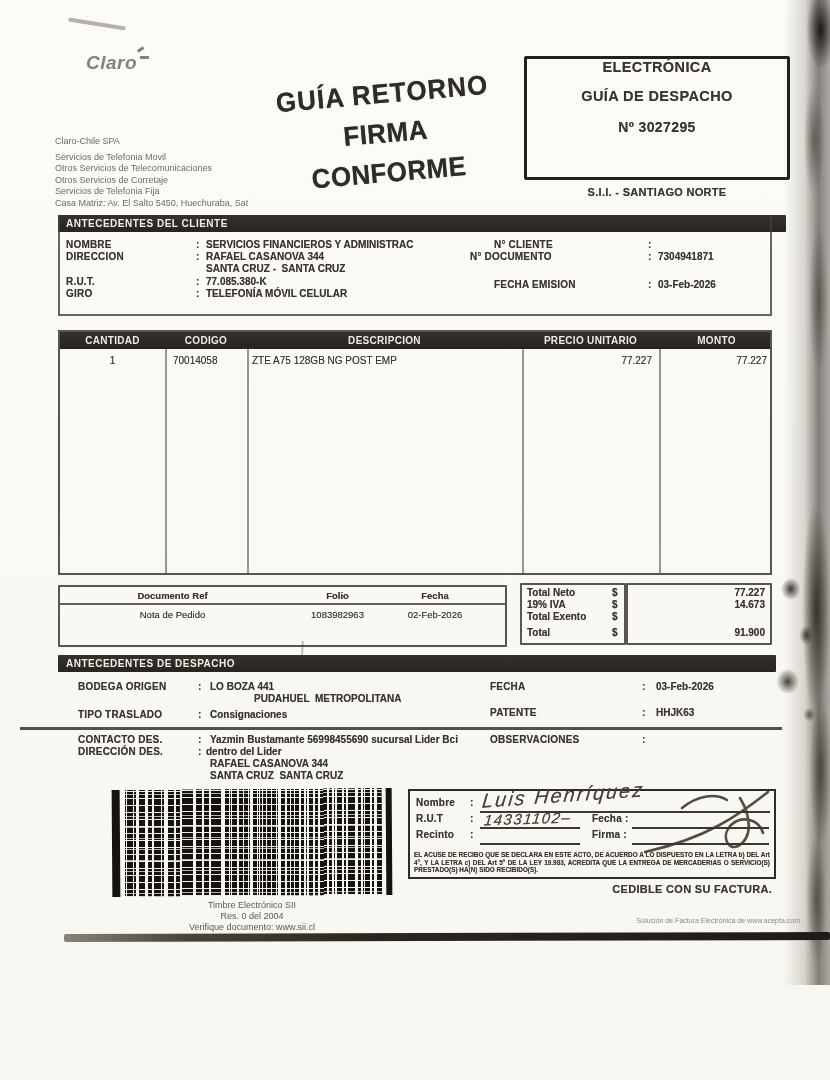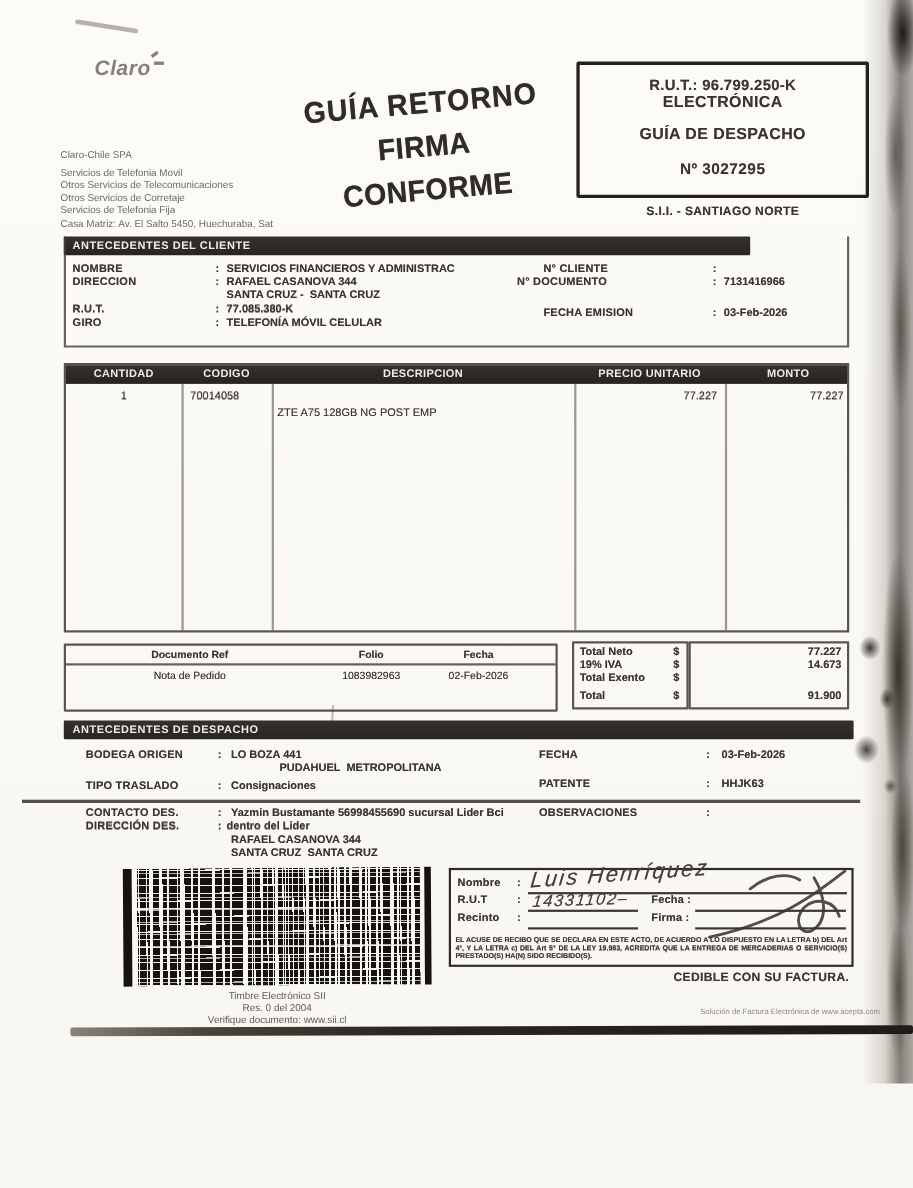--- a/index.html
+++ b/index.html
@@ -71,28 +71,27 @@
     <div>Servicios de Telefonia Fija</div>
     <div>Casa Matriz: Av. El Salto 5450, Huechuraba, Sat</div>
   </div>
 
   <div class="abs stamp ctr" style="left:268px;top:76px;width:235px;line-height:38px;">
     <div>GUÍA RETORNO</div>
     <div style="letter-spacing:.4px;">FIRMA CONFORME</div>
   </div>
 
   <div class="abs ctr" style="left:524px;top:56px;width:266px;height:124px;border:3px solid #24211d;border-radius:2px;box-sizing:border-box;">
-    <div class="b ink" style="margin-top:11px;font-size:13.5px;letter-spacing:.3px;">R.U.T.: 96.799.250-K</div>
     <div class="b ink" style="font-size:14.5px;letter-spacing:.4px;">ELECTRÓNICA</div>
     <div class="b ink" style="margin-top:13px;font-size:14.5px;letter-spacing:.4px;">GUÍA DE DESPACHO</div>
     <div class="b ink" style="margin-top:15px;font-size:14px;letter-spacing:.4px;">Nº 3027295</div>
   </div>
   <div class="abs b ink ctr" style="left:524px;top:186px;width:266px;font-size:11px;letter-spacing:.3px;">S.I.I. - SANTIAGO NORTE</div>
 
-  <div class="abs bar" style="left:58px;top:215px;width:624px;">ANTECEDENTES DEL CLIENTE</div>
+  <div class="abs bar" style="left:58px;top:215px;width:728px;">ANTECEDENTES DEL CLIENTE</div>
   <div class="abs" style="left:58px;top:215px;width:714px;height:101px;border:2px solid rgba(68,62,55,.8);border-top:none;box-sizing:border-box;"></div>
 
   <div class="abs lbl ink" style="left:66px;top:239px;">NOMBRE</div>
   <div class="abs lbl ink" style="left:196px;top:239px;">:</div>
   <div class="abs val ink pre" style="left:206px;top:239px;">SERVICIOS FINANCIEROS Y ADMINISTRAC</div>
 
   <div class="abs lbl ink" style="left:66px;top:251px;">DIRECCION</div>
   <div class="abs lbl ink" style="left:196px;top:251px;">:</div>
   <div class="abs val ink pre" style="left:206px;top:251px;">RAFAEL CASANOVA 344</div>
   <div class="abs val ink pre" style="left:206px;top:263px;">SANTA CRUZ -  SANTA CRUZ</div>
@@ -104,42 +103,42 @@
   <div class="abs lbl ink" style="left:66px;top:288px;">GIRO</div>
   <div class="abs lbl ink" style="left:196px;top:288px;">:</div>
   <div class="abs val ink" style="left:206px;top:288px;">TELEFONÍA MÓVIL CELULAR</div>
 
   <div class="abs lbl ink" style="left:494px;top:239px;">N° CLIENTE</div>
   <div class="abs lbl ink" style="left:648px;top:239px;">:</div>
   <div class="abs val ink" style="left:658px;top:239px;"></div>
 
   <div class="abs lbl ink" style="left:470px;top:251px;">N° DOCUMENTO</div>
   <div class="abs lbl ink" style="left:648px;top:251px;">:</div>
-  <div class="abs val ink" style="left:658px;top:251px;">7131416966</div>
+  <div class="abs val ink" style="left:658px;top:251px;">7304941871</div>
 
   <div class="abs lbl ink" style="left:494px;top:279px;">FECHA EMISION</div>
   <div class="abs lbl ink" style="left:648px;top:279px;">:</div>
   <div class="abs val ink" style="left:658px;top:279px;">03-Feb-2026</div>
 
   <div class="abs" style="left:58px;top:330px;width:714px;height:245px;border:2px solid rgba(60,55,50,.85);box-sizing:border-box;">
     <div style="position:absolute;left:0;top:0;width:100%;height:17px;background:linear-gradient(#34302a,#272420);color:#efece5;font-weight:bold;font-size:10px;letter-spacing:.3px;">
       <span class="cell ctr" style="left:0;top:3px;width:105px;">CANTIDAD</span>
       <span class="cell ctr" style="left:105px;top:3px;width:82px;">CODIGO</span>
       <span class="cell ctr" style="left:187px;top:3px;width:275px;">DESCRIPCION</span>
       <span class="cell ctr" style="left:462px;top:3px;width:137px;">PRECIO UNITARIO</span>
       <span class="cell ctr" style="left:599px;top:3px;width:115px;">MONTO</span>
     </div>
     <div class="vline" style="left:105px;top:17px;height:224px;"></div>
     <div class="vline" style="left:187px;top:17px;height:224px;"></div>
     <div class="vline" style="left:462px;top:17px;height:224px;"></div>
     <div class="vline" style="left:599px;top:17px;height:224px;"></div>
     <div>
       <span class="cell ctr ink" style="left:0;top:23px;width:105px;">1</span>
       <span class="cell ink" style="left:113px;top:23px;">70014058</span>
-      <span class="cell ink pre" style="left:192px;top:38px;text-align:right;">ZTE A75 128GB NG POST EMP</span>
+      <span class="cell ink pre" style="left:192px;top:23px;text-align:right;">ZTE A75 128GB NG POST EMP</span>
       <span class="cell rt ink" style="left:462px;top:23px;width:130px;">77.227</span>
       <span class="cell rt ink" style="left:599px;top:23px;width:108px;">77.227</span>
     </div>
   </div>
 
   <div class="abs box" style="left:58px;top:585px;width:449px;height:62px;">
     <div class="hline" style="left:0;top:16px;width:445px;"></div>
     <span class="cell ctr b ink" style="left:0;top:3px;width:225px;font-size:9.5px;">Documento Ref</span>
     <span class="cell ctr b ink" style="left:225px;top:3px;width:105px;font-size:9.5px;">Folio</span>
     <span class="cell ctr b ink" style="left:320px;top:3px;width:110px;font-size:9.5px;">Fecha</span>

